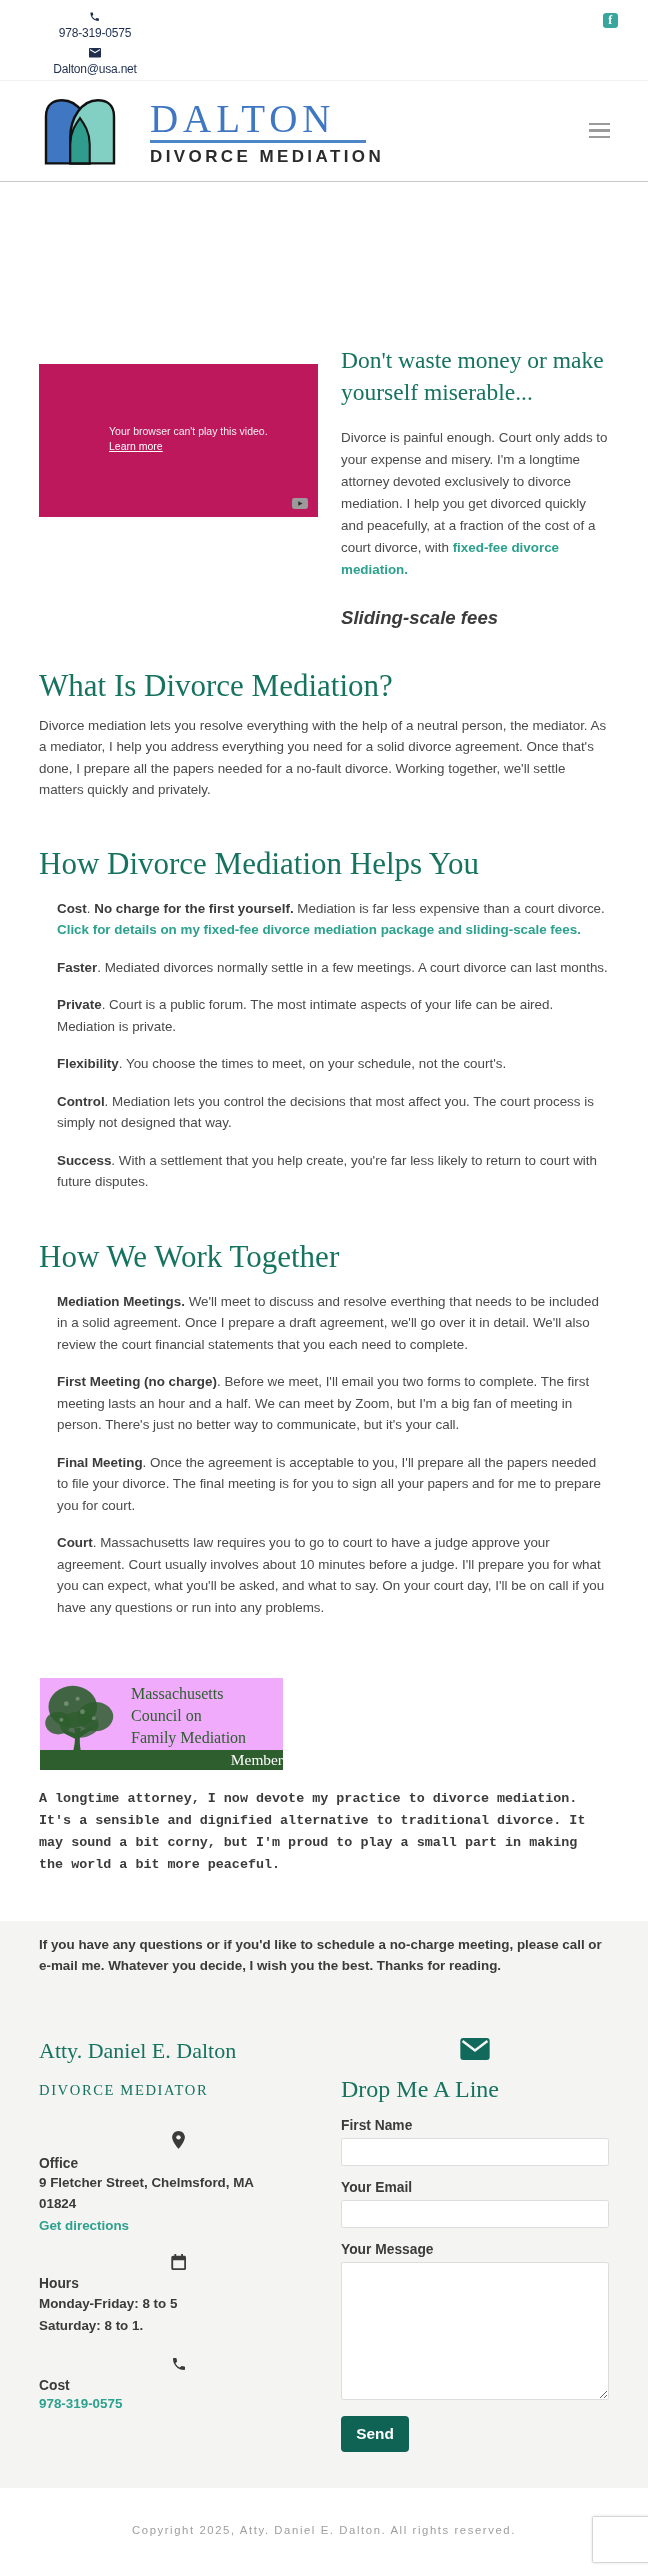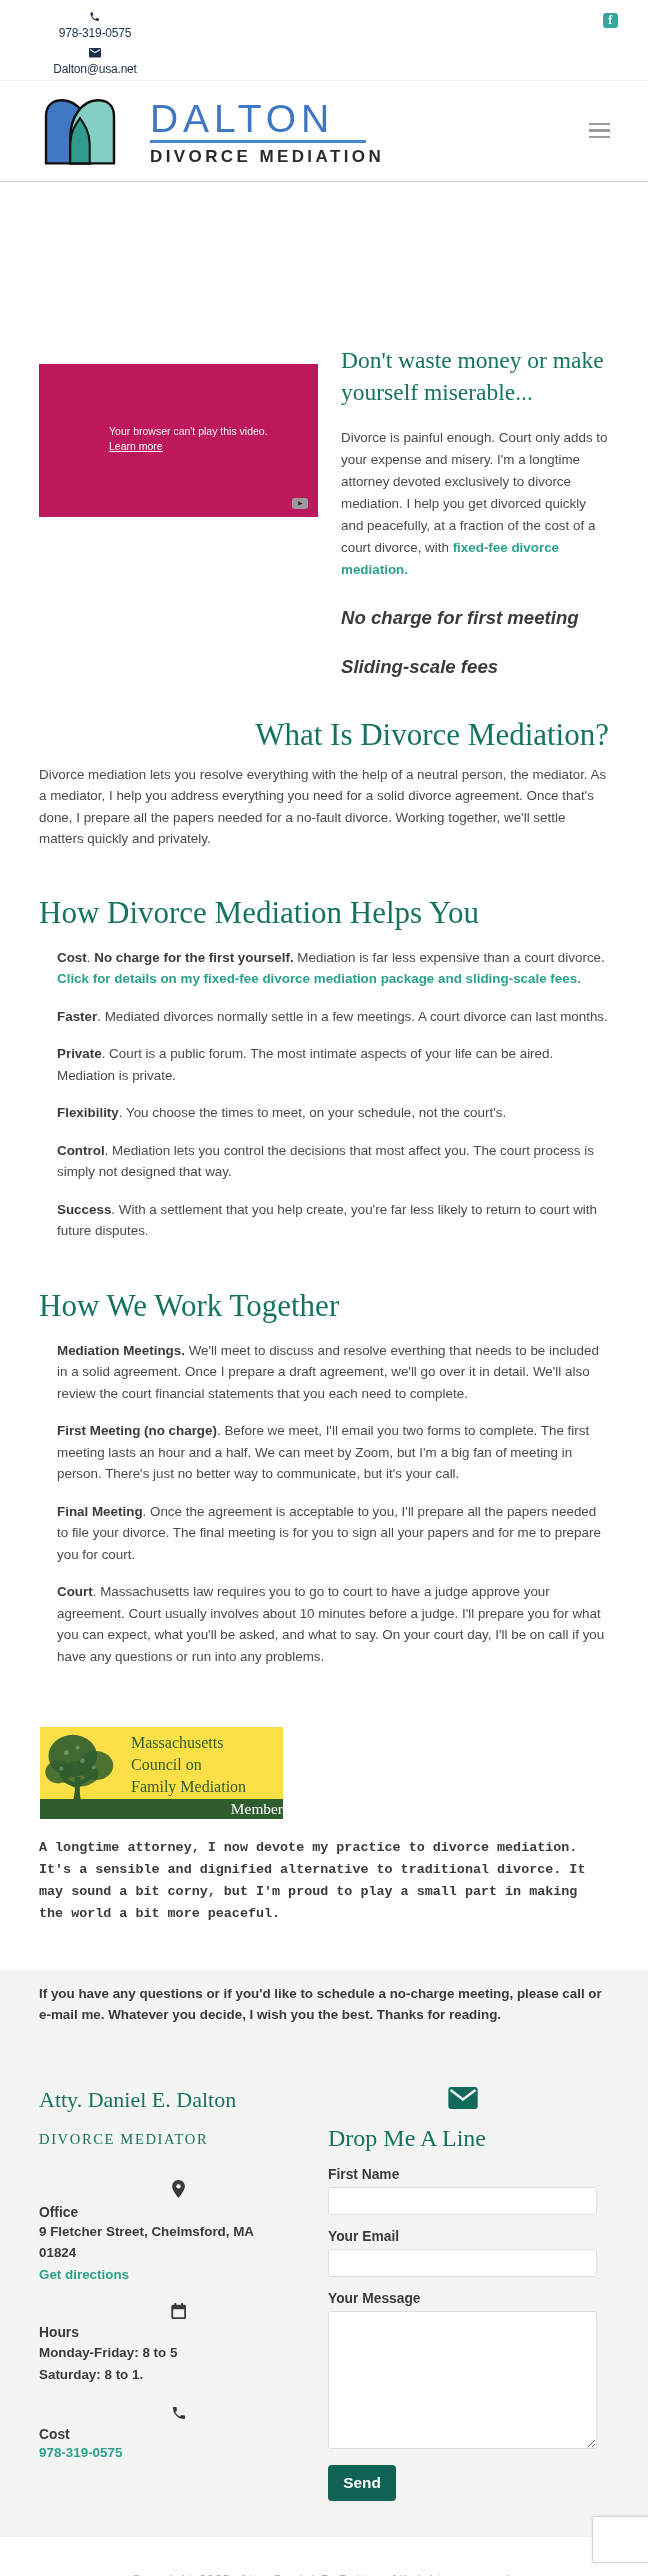--- a/index.html
+++ b/index.html
@@ -26,21 +26,21 @@
   .tb-row+.tb-row{margin-top:4.9px;}
   .fb-badge{position:absolute;top:13px;right:30px;width:15.4px;height:15.4px;border-radius:3.2px;
     background:#38a69d;color:#fff;font-family:"Liberation Serif",serif;font-weight:bold;
     font-size:12px;line-height:15.4px;text-align:center;cursor:pointer;}
 
   
   .header{position:relative;height:101px;border-bottom:0.8px solid #c9c9c9;}
   .header-inner{display:flex;align-items:flex-start;padding:16px 0 0 39px;}
   .logo-mark{width:82px;height:68px;flex:0 0 auto;}
   .logo-text{margin-left:29px;padding-top:0.8px;}
-  .brand{font-family:Liberation Sans, sans-serif;font-size:39px;line-height:41px;color:var(--logo-blue);
+  .brand{font-family:Liberation Serif, serif;font-size:39px;line-height:41px;color:var(--logo-blue);
     letter-spacing:4.9px;font-weight:normal;}
   .brand-rule{width:216px;height:2.4px;background:#4a86c8;margin-top:1.6px;}
   .tagline{font-size:17px;letter-spacing:3.4px;color:#2b2b2b;margin-top:4px;font-weight:bold;}
   .hamburger{position:absolute;top:42px;right:38px;width:21px;cursor:pointer;}
   .hamburger span{display:block;height:2.4px;background:#9b9b9b;margin-bottom:4px;}
 
   
   .hero{display:flex;gap:23px;padding:0 39px;margin-top:162px;}
   .hero-left{width:279px;flex:0 0 auto;}
   .video{position:relative;width:279px;height:153px;background:#be185d;margin-top:20px;cursor:pointer;}
@@ -52,43 +52,43 @@
   .hero-h{font-family:"Liberation Serif",serif;font-weight:normal;color:var(--teal-head);
     font-size:23.5px;line-height:32px;margin-bottom:18.6px;}
   .hero-p{font-size:13.4px;line-height:22px;}
   .subhead{font-size:18.6px;line-height:25px;font-style:italic;font-weight:bold;color:var(--bold);}
   .subhead.first{margin-top:24px;}
   .subhead.second{margin-top:24px;}
 
   
   .section-h{font-family:"Liberation Serif",serif;font-weight:normal;color:var(--teal-head);
     font-size:31px;line-height:37px;margin:0 39px;}
-  .sec-what .section-h{margin-top:37px;text-align:right;}
+  .sec-what .section-h{margin-top:37px;}
   .body-p{font-size:13.4px;line-height:21.5px;margin:11.3px 39px 0;}
   .sec-helps .section-h{margin-top:44px;}
   .sec-work .section-h{margin-top:45px;}
   .fancy-list{margin:13px 39px 0 57px;}
   .fancy-list p{font-size:13.4px;line-height:21.5px;margin-top:16px;}
   .seg-bold{font-weight:bold;color:var(--bold);}
   .seg-link{font-weight:bold;color:var(--teal-link);cursor:pointer;}
 
   
-  .badge{position:relative;width:243px;height:92px;margin:60px 0 0 40px;background:#fde047;}
+  .badge{position:relative;width:243px;height:92px;margin:60px 0 0 40px;background:#f0abfc;}
   .badge-tree{position:absolute;left:1.6px;top:2.4px;}
   .badge-text{position:absolute;left:91px;top:4.9px;font-family:"Liberation Serif",serif;
     color:var(--mcfm-green);font-size:16px;line-height:22px;}
   .badge-bar{position:absolute;left:0;bottom:0;width:100%;height:20px;background:var(--mcfm-green);}
   .badge-bar span{display:block;text-align:right;font-family:"Liberation Serif",serif;
     color:#fff;font-size:15.4px;line-height:20px;}
   .about-p{font-size:13.4px;line-height:22px;font-weight:bold;color:var(--bold);margin:18px 39px 0;font-family:Liberation Mono, monospace;}
 
   
   .cta-section{background:var(--gray-bg);margin-top:45px;padding:13px 39px 36px;}
   .cta-p{font-size:13.4px;line-height:21px;font-weight:bold;color:var(--bold);}
-  .footer-cols{display:flex;gap:10px;margin-top:62px;}
+  .footer-cols{display:flex;gap:23px;margin-top:62px;}
   .fcol-left{width:279px;flex:0 0 auto;}
   .fcol-right{width:269px;}
   .atty-name{font-family:"Liberation Serif",serif;font-weight:normal;color:var(--teal-head);
     font-size:22px;line-height:26px;}
   .atty-role{font-family:"Liberation Serif",serif;color:var(--teal-head);font-size:14.6px;
     letter-spacing:1.6px;margin-top:18px;}
   .icon-center{display:block;margin:0 auto;}
   .f-icon-wrap{text-align:center;}
   .f-icon-wrap.pin{margin-top:32px;}
   .f-icon-wrap.cal{margin-top:21px;}
@@ -170,21 +170,20 @@
         <div class="video-msg">
           <span>Your browser can't play this video.</span><br>
           <span class="video-link">Learn more</span>
         </div>
         <div class="play-btn">▶</div>
       </div>
     </div>
     <div class="hero-right">
       <h2 class="hero-h">Don't waste money or make yourself miserable...</h2>
       <p class="hero-p"><span class="seg-normal">Divorce is painful enough. Court only adds to your expense and misery. I'm a longtime attorney devoted exclusively to divorce mediation. I help you get divorced quickly and peacefully, at a fraction of the cost of a court divorce, with </span><span class="seg-link">fixed-fee divorce mediation.</span></p>
-      <div class="subhead first">No charge for first meeting</div>
       <div class="subhead second">Sliding-scale fees</div>
     </div>
   </div>
 
   <div class="sec-what">
     <h2 class="section-h">What Is Divorce Mediation?</h2>
     <p class="body-p">Divorce mediation lets you resolve everything with the help of a neutral person, the mediator. As a mediator, I help you address everything you need for a solid divorce agreement. Once that's done, I prepare all the papers needed for a no-fault divorce. Working together, we'll settle matters quickly and privately.</p>
   </div>
 
   <div class="sec-helps">

